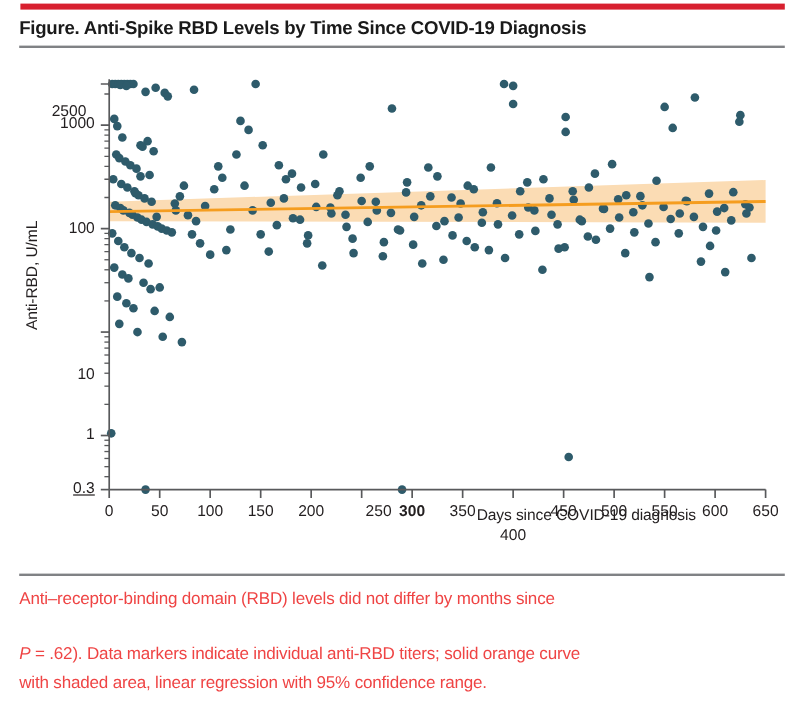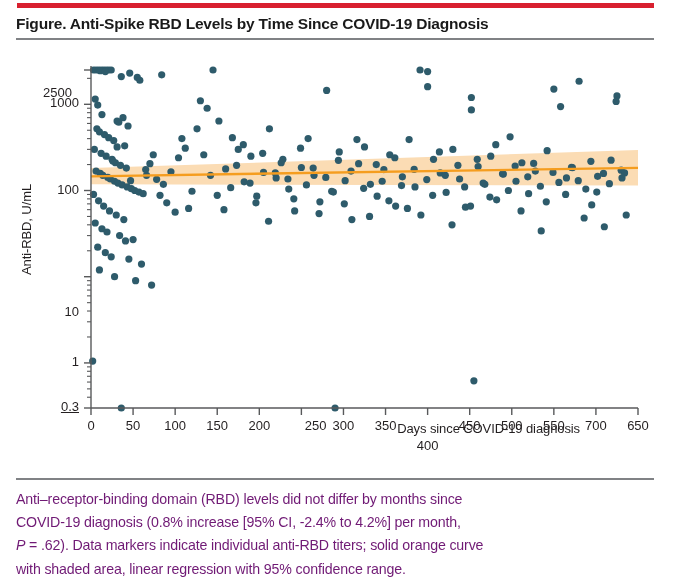--- a/index.html
+++ b/index.html
@@ -102,21 +102,21 @@
   .xtick-text { text-align: center; }
 
   
   .caption {
     position: absolute;
     left: 16px;
     top: 488px;
     width: 646px;
     font-size: 14.2px;
     line-height: 23.2px;
-    color: #701a75;
+    color: #ef4444;
     letter-spacing: -0.15px;
   }
   .caption i { font-style: italic; }
 </style>
 </head>
 <body>
 
 <div id="page">
 
   <div class="red-rule"></div>
@@ -423,32 +423,32 @@
       <div class="tick-text ytick-text" style="left: 7px; width: 72px; top: 223.718px; margin-top: 36px;">10</div>
       <div class="tick-text ytick-text" style="left: 7px; width: 72px; top: 137.511px;">100</div>
       <div class="tick-text ytick-text" style="left: 7px; width: 72px; top: 51.305px;">1000</div>
       <div class="tick-text ytick-text" style="left: 0; width: 72px; top: 17px; margin-top: 24px;">2500</div>
       <div class="tick-text xtick-text" style="left: 66px; width: 50px; top: 374px;">0</div>
       <div class="tick-text xtick-text" style="left: 108.077px; width: 50px; top: 374px;">50</div>
       <div class="tick-text xtick-text" style="left: 150.154px; width: 50px; top: 374px;">100</div>
       <div class="tick-text xtick-text" style="left: 192.231px; width: 50px; top: 374px;">150</div>
       <div class="tick-text xtick-text" style="left: 234.308px; width: 50px; top: 374px;">200</div>
       <div class="tick-text xtick-text" style="left: 276.385px; width: 50px; top: 374px; text-align: right;">250</div>
-      <div class="tick-text xtick-text" style="left: 318.462px; width: 50px; top: 374px;">300</div>
+      <div class="tick-text xtick-text" style="left: 318.462px; width: 50px; top: 374px; font-weight: bold;">300</div>
       <div class="tick-text xtick-text" style="left: 360.538px; width: 50px; top: 374px;">350</div>
       <div class="tick-text xtick-text" style="left: 402.615px; width: 50px; top: 374px; margin-top: 20px;">400</div>
       <div class="tick-text xtick-text" style="left: 444.692px; width: 50px; top: 374px; text-align: center;">450</div>
       <div class="tick-text xtick-text" style="left: 486.769px; width: 50px; top: 374px;">500</div>
       <div class="tick-text xtick-text" style="left: 528.846px; width: 50px; top: 374px;">550</div>
-      <div class="tick-text xtick-text" style="left: 570.923px; width: 50px; top: 374px;">700</div>
+      <div class="tick-text xtick-text" style="left: 570.923px; width: 50px; top: 374px;">600</div>
       <div class="tick-text xtick-text" style="left: 613px; width: 50px; top: 374px;">650</div>
     </div>
 
   <div class="rule-gray rule-bot"></div>
 
   <div class="caption">
     <span>Anti–receptor-binding domain (RBD) levels did not differ by months since</span><br>
-    <span>COVID-19 diagnosis (0.8% increase [95% CI, -2.4% to 4.2%] per month,</span><br>
+    <br>
     <i>P</i><span> = .62). Data markers indicate individual anti-RBD titers; solid orange curve</span><br>
     <span>with shaded area, linear regression with 95% confidence range.</span>
   </div>
 
 </div>
 
 </body></html>

